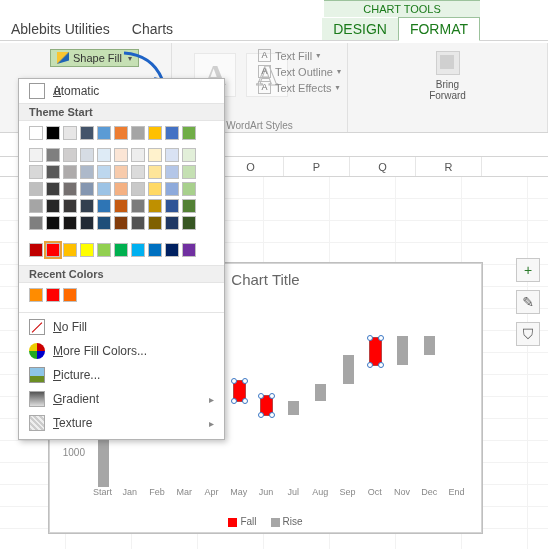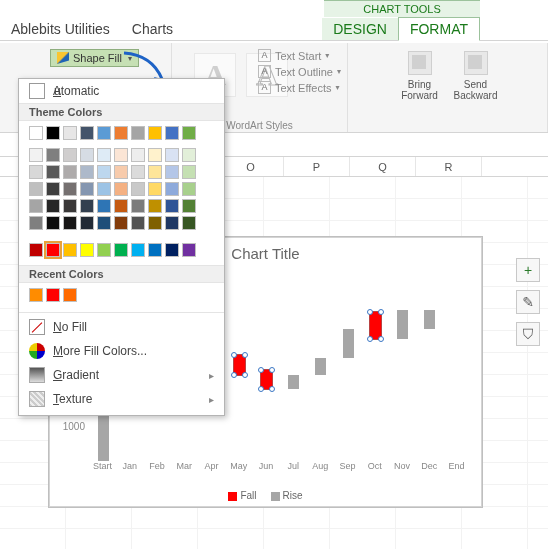--- a/index.html
+++ b/index.html
@@ -127,21 +127,21 @@
   .ch { width: 66px; text-align: center; font-size: 11px; color: #555; border-right: 1px solid #e6e6e6; line-height:20px;}
   .ch:first-child { width: 28px; background: #f3f3f3; }
   .grid-rows { position:absolute; left:0; top:44px; width:548px; height:372px;}
   .grid-rows::before{content:"";position:absolute;inset:0;
     background-image:
       repeating-linear-gradient(to bottom, transparent 0 21px, #f2f2f2 21px 22px),
       repeating-linear-gradient(to right, transparent 0 65px, #f2f2f2 65px 66px);
   }
   .chart-box {
     position: absolute;
-    left: 48px; top: 236px;
+    left: 48px; top: 262px;
     width: 435px; height: 272px;
     border: 1px solid #bfbfbf;
     background: #fff;
     box-shadow: 0 0 0 1px #d4d4d4 inset;
   }
   .chart-title { text-align:center; font-size:15px; color:#666; margin: 8px 0 0;}
   .plot { position: absolute; left: 40px; top: 32px; right: 12px; bottom: 46px; }
   .y-axis { position:absolute; left:0; top:32px; bottom:46px; width:40px; }
   .y-tick { position:absolute; right:4px; font-size:10px; color:#888; transform:translateY(-50%);}
   .x-axis { position:absolute; left:40px; right:12px; bottom:30px; height:16px; display:flex;}
@@ -179,21 +179,21 @@
     </span>
   </div>
   <div class="grp grp-wordart">
     <div class="wa-samples">
       <div class="wa-A">A</div>
       <div class="wa-A outline">A</div>
     </div>
     <div class="wa-opts">
       <div>
           <span class="icon">A</span>
-          <span>Text Start</span>
+          <span>Text Fill</span>
           <span style="font-size:8px">▾</span>
         </div>
       <div>
           <span class="icon">A</span>
           <span>Text Outline</span>
           <span style="font-size:8px">▾</span>
         </div>
       <div>
           <span class="icon">A</span>
           <span>Text Effects</span>
@@ -201,39 +201,34 @@
         </div>
     </div>
     <div class="grp-label">WordArt Styles</div>
   </div>
   <div class="grp grp-arrange">
     <div class="arr-btn">
       <div class="ico"></div>
       <div style="white-space:pre-line">Bring
 Forward</div>
     </div>
-    <div class="arr-btn">
-      <div class="ico"></div>
-      <div style="white-space:pre-line">Send
-Backward</div>
-    </div>
   </div>
 </div>
 
 <svg class="arrow" viewBox="0 0 50 38">
   <path d="M4 2 Q 32 4 42 28" fill="none" stroke="#1e63c6" stroke-width="3"></path>
   <path d="M42 28 l-8 -2 l4 8 z" fill="#1e63c6"></path>
 </svg>
 
 <div class="dd-panel">
   <div class="dd-row">
     <span class="ic ic-auto"></span>
     <span><span class="u">A</span><span style="margin-left:-7px;">utomatic</span></span>
   </div>
-  <div class="dd-sec">Theme Colors</div>
+  <div class="dd-sec">Theme Start</div>
   <div class="sw-grid" id="theme-top">
       <div class="sw" style="background: rgb(255, 255, 255);"></div>
       <div class="sw" style="background: rgb(0, 0, 0);"></div>
       <div class="sw" style="background: rgb(231, 230, 230);"></div>
       <div class="sw" style="background: rgb(68, 84, 106);"></div>
       <div class="sw" style="background: rgb(91, 155, 213);"></div>
       <div class="sw" style="background: rgb(237, 125, 49);"></div>
       <div class="sw" style="background: rgb(165, 165, 165);"></div>
       <div class="sw" style="background: rgb(255, 192, 0);"></div>
       <div class="sw" style="background: rgb(68, 114, 196);"></div>
@@ -311,20 +306,24 @@
   <div class="dd-sep"></div>
   <div class="dd-row">
     <span class="ic ic-nofill"></span>
     <span><span class="u">N</span><span>o Fill</span></span>
   </div>
   <div class="dd-row">
     <span class="ic ic-more"></span>
     <span><span class="u">M</span><span>ore Fill Colors...</span></span>
   </div>
   <div class="dd-row">
+    <span class="ic ic-pic"></span>
+    <span><span class="u">P</span><span>icture...</span></span>
+  </div>
+  <div class="dd-row">
     <span class="ic ic-grad"></span>
     <span><span class="u">G</span><span>radient</span></span>
     <span class="arrow-r">▸</span>
   </div>
   <div class="dd-row">
     <span class="ic ic-tex"></span>
     <span><span class="u">T</span><span>exture</span></span>
     <span class="arrow-r">▸</span>
   </div>
 </div>

